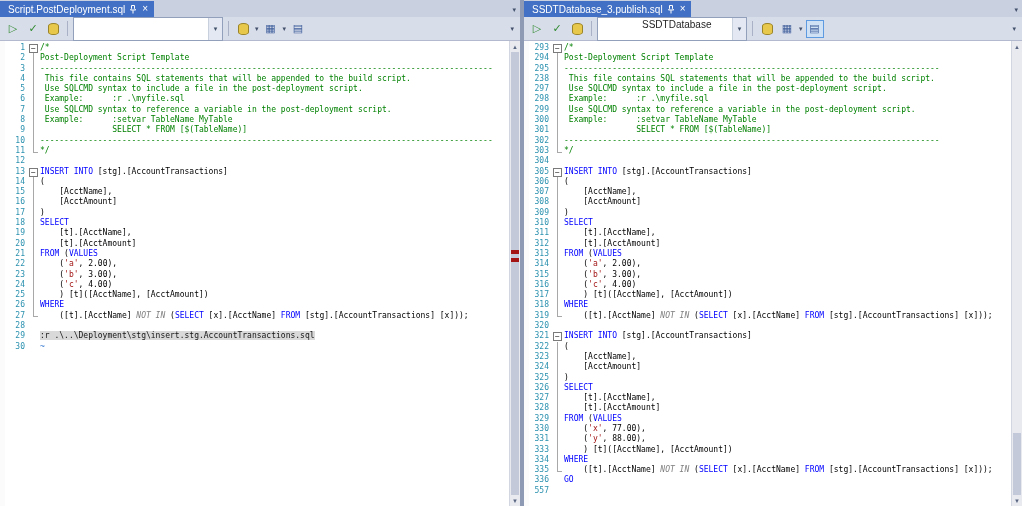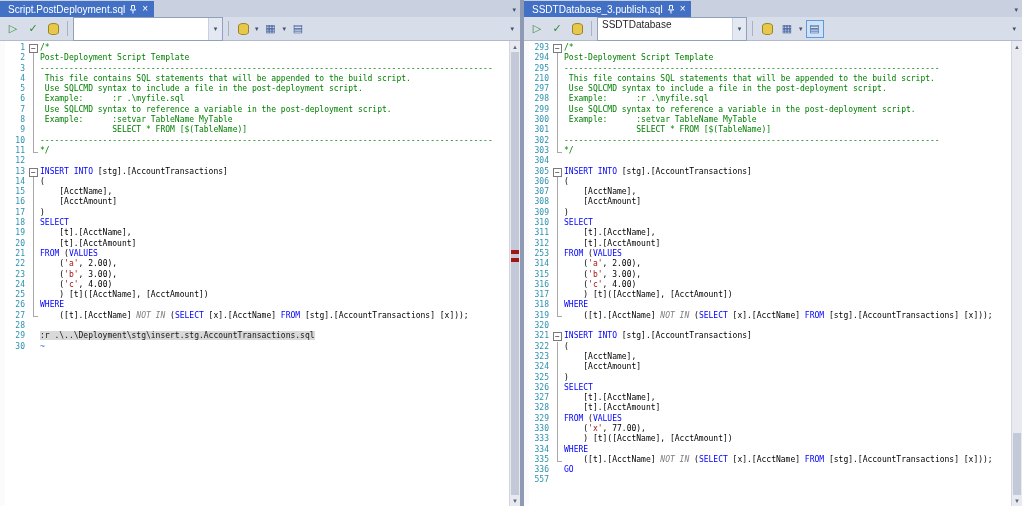--- a/index.html
+++ b/index.html
@@ -13,21 +13,21 @@
   .tabbar{height:17px;background:#c9d0e0;display:flex;align-items:flex-end;flex-shrink:0;}
   .tab{background:#4270c4;color:#fff;height:16px;display:flex;align-items:center;padding:0 6px 0 8px;font-size:10px;gap:5px;white-space:nowrap;}
   .tab-close{font-size:10px;line-height:1;margin-top:-1px;}
   .tab-chevron{margin-left:auto;font-size:7px;color:#43516b;padding:0 4px 3px 0;}
   
   .toolbar{height:24px;background:#d8ddea;border-bottom:1px solid #b3bacf;display:flex;align-items:center;padding:0 4px;gap:2px;flex-shrink:0;}
   .tbtn{width:18px;height:18px;display:flex;align-items:center;justify-content:center;border:1px solid transparent;flex-shrink:0;}
   .tbtn.sel{background:#cfe1f5;border-color:#5d9ae0;}
   .tglyph{font-size:11px;line-height:1;}
   .tsep{width:1px;height:15px;background:#a9b1c6;margin:0 3px;flex-shrink:0;}
-  .combo{width:150px;height:24px;background:#fff;border:1px solid #93a0bb;display:flex;align-items:stretch;font-size:10px;flex-shrink:0;}
+  .combo{width:150px;height:24px;background:#fff;border:1px solid #93a0bb;display:flex;align-items:stretch;font-size:10px;flex-shrink:0;padding-left:40px;}
   .combo-val{flex:1;padding:1px 4px;color:#1e1e1e;white-space:nowrap;overflow:hidden;}
   .combo-btn{width:14px;display:flex;align-items:center;justify-content:center;font-size:7px;color:#43516b;border-left:1px solid #c8cfdd;background:#e3e8f2;}
   .tcaret{font-size:7px;color:#43516b;padding:0 1px;flex-shrink:0;}
   .toverflow{margin-left:auto;font-size:7px;color:#43516b;padding-right:2px;}
   .dbicon{width:11px;height:12px;background:#e8c84a;border:1px solid #9a842a;border-radius:5px/3px;}
   
   .editor{flex:1;display:flex;background:#fff;overflow:hidden;}
   .indicator-margin{width:5px;background:#fbfbfc;flex-shrink:0;}
   .code-area{flex:1;overflow:hidden;padding-top:2px;}
   .line{display:flex;height:10.3px;line-height:10.3px;font-family:"DejaVu Sans Mono",monospace;font-size:8px;white-space:pre;}
@@ -182,55 +182,56 @@
         <span class="tglyph" style="color: rgb(65, 96, 156);">▤</span>
       </span>
       <span class="toverflow">▾</span>
     </div>
   <div class="editor">
     <div class="indicator-margin"></div>
     <div class="code-area">
         <div class="line"><span class="ln">293</span><span class="fold open"><span class="fbox">−</span></span><span class="codeline"><span class="tk-c">/*</span></span></div>
         <div class="line"><span class="ln">294</span><span class="fold bar"></span><span class="codeline"><span class="tk-c">Post-Deployment Script Template</span></span></div>
         <div class="line"><span class="ln">295</span><span class="fold bar"></span><span class="codeline"><span class="tk-c">------------------------------------------------------------------------------</span></span></div>
-        <div class="line"><span class="ln">210</span><span class="fold bar"></span><span class="codeline"><span class="tk-c"> This file contains SQL statements that will be appended to the build script.</span></span></div>
+        <div class="line"><span class="ln">238</span><span class="fold bar"></span><span class="codeline"><span class="tk-c"> This file contains SQL statements that will be appended to the build script.</span></span></div>
         <div class="line"><span class="ln">297</span><span class="fold bar"></span><span class="codeline"><span class="tk-c"> Use SQLCMD syntax to include a file in the post-deployment script.</span></span></div>
         <div class="line"><span class="ln">298</span><span class="fold bar"></span><span class="codeline"><span class="tk-c"> Example:      :r .\myfile.sql</span></span></div>
         <div class="line"><span class="ln">299</span><span class="fold bar"></span><span class="codeline"><span class="tk-c"> Use SQLCMD syntax to reference a variable in the post-deployment script.</span></span></div>
         <div class="line"><span class="ln">300</span><span class="fold bar"></span><span class="codeline"><span class="tk-c"> Example:      :setvar TableName MyTable</span></span></div>
         <div class="line"><span class="ln">301</span><span class="fold bar"></span><span class="codeline"><span class="tk-c">               SELECT * FROM [$(TableName)]</span></span></div>
         <div class="line"><span class="ln">302</span><span class="fold bar"></span><span class="codeline"><span class="tk-c">------------------------------------------------------------------------------</span></span></div>
         <div class="line"><span class="ln">303</span><span class="fold end"></span><span class="codeline"><span class="tk-c">*/</span></span></div>
         <div class="line"><span class="ln">304</span><span class="fold "></span><span class="codeline"></span></div>
         <div class="line"><span class="ln">305</span><span class="fold open"><span class="fbox">−</span></span><span class="codeline"><span class="tk-k">INSERT INTO</span><span class="tk-p"> [stg].[AccountTransactions]</span></span></div>
         <div class="line"><span class="ln">306</span><span class="fold bar"></span><span class="codeline"><span class="tk-p">(</span></span></div>
         <div class="line"><span class="ln">307</span><span class="fold bar"></span><span class="codeline"><span class="tk-p">    [AcctName],</span></span></div>
         <div class="line"><span class="ln">308</span><span class="fold bar"></span><span class="codeline"><span class="tk-p">    [AcctAmount]</span></span></div>
         <div class="line"><span class="ln">309</span><span class="fold bar"></span><span class="codeline"><span class="tk-p">)</span></span></div>
         <div class="line"><span class="ln">310</span><span class="fold bar"></span><span class="codeline"><span class="tk-k">SELECT</span></span></div>
         <div class="line"><span class="ln">311</span><span class="fold bar"></span><span class="codeline"><span class="tk-p">    [t].[AcctName],</span></span></div>
         <div class="line"><span class="ln">312</span><span class="fold bar"></span><span class="codeline"><span class="tk-p">    [t].[AcctAmount]</span></span></div>
-        <div class="line"><span class="ln">253</span><span class="fold bar"></span><span class="codeline"><span class="tk-k">FROM</span><span class="tk-p"> (</span><span class="tk-k">VALUES</span></span></div>
+        <div class="line"><span class="ln">313</span><span class="fold bar"></span><span class="codeline"><span class="tk-k">FROM</span><span class="tk-p"> (</span><span class="tk-k">VALUES</span></span></div>
         <div class="line"><span class="ln">314</span><span class="fold bar"></span><span class="codeline"><span class="tk-p">    (</span><span class="tk-s">'a'</span><span class="tk-p">, 2.00),</span></span></div>
         <div class="line"><span class="ln">315</span><span class="fold bar"></span><span class="codeline"><span class="tk-p">    (</span><span class="tk-s">'b'</span><span class="tk-p">, 3.00),</span></span></div>
         <div class="line"><span class="ln">316</span><span class="fold bar"></span><span class="codeline"><span class="tk-p">    (</span><span class="tk-s">'c'</span><span class="tk-p">, 4.00)</span></span></div>
         <div class="line"><span class="ln">317</span><span class="fold bar"></span><span class="codeline"><span class="tk-p">    ) [t]([AcctName], [AcctAmount])</span></span></div>
         <div class="line"><span class="ln">318</span><span class="fold bar"></span><span class="codeline"><span class="tk-k">WHERE</span></span></div>
         <div class="line"><span class="ln">319</span><span class="fold end"></span><span class="codeline"><span class="tk-p">    ([t].[AcctName] </span><span class="tk-o">NOT IN</span><span class="tk-p"> (</span><span class="tk-k">SELECT</span><span class="tk-p"> [x].[AcctName] </span><span class="tk-k">FROM</span><span class="tk-p"> [stg].[AccountTransactions] [x]));</span></span></div>
         <div class="line"><span class="ln">320</span><span class="fold "></span><span class="codeline"></span></div>
         <div class="line"><span class="ln">321</span><span class="fold open"><span class="fbox">−</span></span><span class="codeline"><span class="tk-k">INSERT INTO</span><span class="tk-p"> [stg].[AccountTransactions]</span></span></div>
         <div class="line"><span class="ln">322</span><span class="fold bar"></span><span class="codeline"><span class="tk-p">(</span></span></div>
         <div class="line"><span class="ln">323</span><span class="fold bar"></span><span class="codeline"><span class="tk-p">    [AcctName],</span></span></div>
         <div class="line"><span class="ln">324</span><span class="fold bar"></span><span class="codeline"><span class="tk-p">    [AcctAmount]</span></span></div>
         <div class="line"><span class="ln">325</span><span class="fold bar"></span><span class="codeline"><span class="tk-p">)</span></span></div>
         <div class="line"><span class="ln">326</span><span class="fold bar"></span><span class="codeline"><span class="tk-k">SELECT</span></span></div>
         <div class="line"><span class="ln">327</span><span class="fold bar"></span><span class="codeline"><span class="tk-p">    [t].[AcctName],</span></span></div>
         <div class="line"><span class="ln">328</span><span class="fold bar"></span><span class="codeline"><span class="tk-p">    [t].[AcctAmount]</span></span></div>
         <div class="line"><span class="ln">329</span><span class="fold bar"></span><span class="codeline"><span class="tk-k">FROM</span><span class="tk-p"> (</span><span class="tk-k">VALUES</span></span></div>
         <div class="line"><span class="ln">330</span><span class="fold bar"></span><span class="codeline"><span class="tk-p">    (</span><span class="tk-s">'x'</span><span class="tk-p">, 77.00),</span></span></div>
+        <div class="line"><span class="ln">331</span><span class="fold bar"></span><span class="codeline"><span class="tk-p">    (</span><span class="tk-s">'y'</span><span class="tk-p">, 88.00),</span></span></div>
         <div class="line"><span class="ln">333</span><span class="fold bar"></span><span class="codeline"><span class="tk-p">    ) [t]([AcctName], [AcctAmount])</span></span></div>
         <div class="line"><span class="ln">334</span><span class="fold bar"></span><span class="codeline"><span class="tk-k">WHERE</span></span></div>
         <div class="line"><span class="ln">335</span><span class="fold end"></span><span class="codeline"><span class="tk-p">    ([t].[AcctName] </span><span class="tk-o">NOT IN</span><span class="tk-p"> (</span><span class="tk-k">SELECT</span><span class="tk-p"> [x].[AcctName] </span><span class="tk-k">FROM</span><span class="tk-p"> [stg].[AccountTransactions] [x]));</span></span></div>
         <div class="line"><span class="ln">336</span><span class="fold "></span><span class="codeline"><span class="tk-k">GO</span></span></div>
         <div class="line"><span class="ln">557</span><span class="fold "></span><span class="codeline"></span></div>
       </div>
     <div class="vscroll">
       <div class="sb-btn">▲</div>
       <div class="sb-track">
           <div class="sb-thumb" style="top: 86%; height: 14%;"></div>

